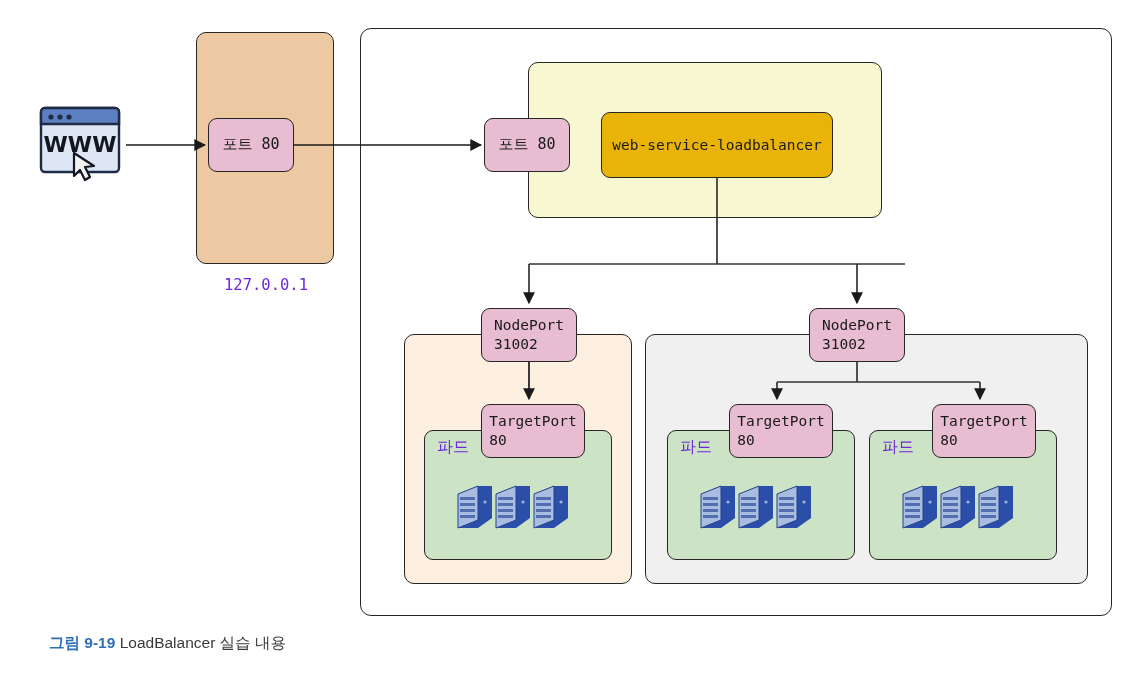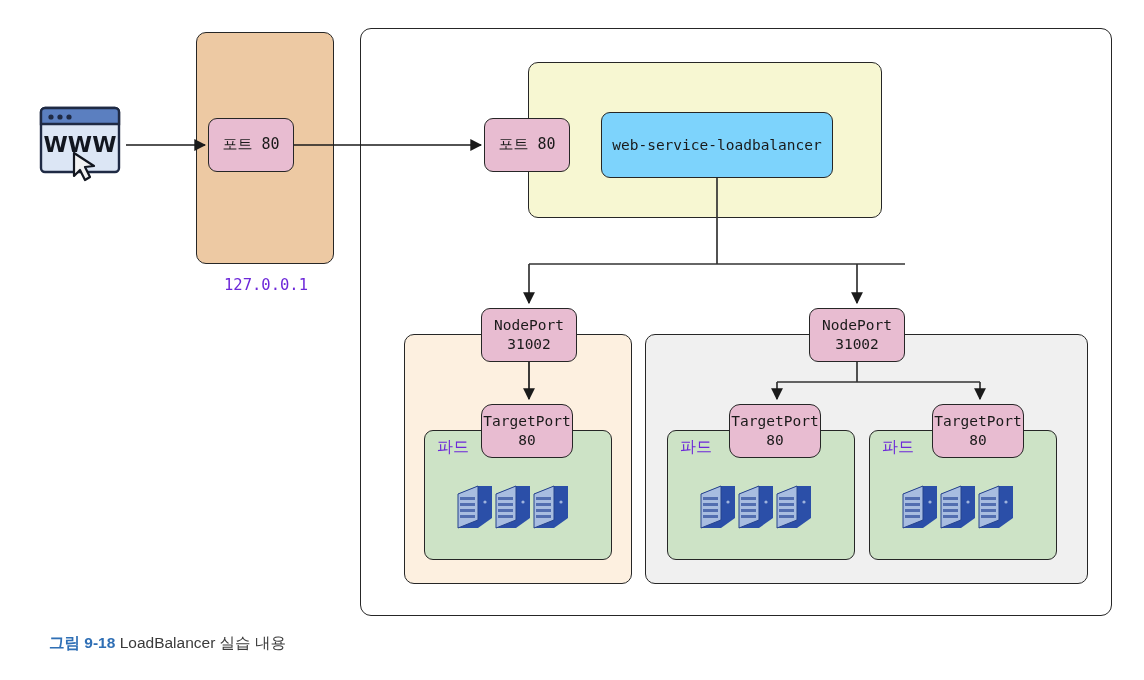--- a/index.html
+++ b/index.html
@@ -25,21 +25,21 @@
     height: 680px;
   }
   .node {
     position: absolute;
     box-sizing: border-box;
     border: 1.6px solid #262626;
     border-radius: 9px;
     display: flex;
     align-items: center;
     justify-content: center;
-    text-align: center;
+    text-align: left;
     line-height: 1.28;
     color: #1a1a1a;
   }
   .mono {
     font-family: "DejaVu Sans Mono", monospace;
   }
   .plain-label {
     position: absolute;
     color: #6d28d9;
     white-space: nowrap;
@@ -104,21 +104,21 @@
     width: 354px;
     height: 156px;
     background: #f7f7d2;
     border-radius: 10px;
   }
   #lb-service {
     left: 601px;
     top: 112px;
     width: 232px;
     height: 66px;
-    background: #7dd3fc;
+    background: #eab308;
     font-size: 14.5px;
   }
   
   #nodeport-02 {
     left: 481px;
     top: 308px;
     width: 96px;
     height: 54px;
     font-size: 14.5px;
   }
@@ -180,24 +180,23 @@
   }
   .pod-label {
     font-size: 16px;
     z-index: 4;
   }
   #pod-label-1 { left: 437px; top: 437px; }
   #pod-label-2 { left: 680px; top: 437px; }
   #pod-label-3 { left: 882px; top: 437px; }
   
   .targetport {
-    width: 92px;
+    width: 104px;
     height: 54px;
     font-size: 14.5px;
-    border-radius: 11px;
   }
   #targetport-1 { left: 481px; top: 404px; }
   #targetport-2 { left: 729px; top: 404px; }
   #targetport-3 { left: 932px; top: 404px; }
   
   .racks {
     position: absolute;
     display: flex;
     z-index: 3;
   }
@@ -431,17 +430,17 @@
     </div>
   </div>
   <div class="node mono pink z-port targetport" id="targetport-3">
     <div>
       <div>TargetPort</div>
       <div>80</div>
     </div>
   </div>
 
   <div id="caption">
-    <span class="fig-no">그림 9-18</span>
+    <span class="fig-no">그림 9-19</span>
     <span class="fig-txt">LoadBalancer 실습 내용</span>
   </div>
 
 </div>
 
 </body></html>

